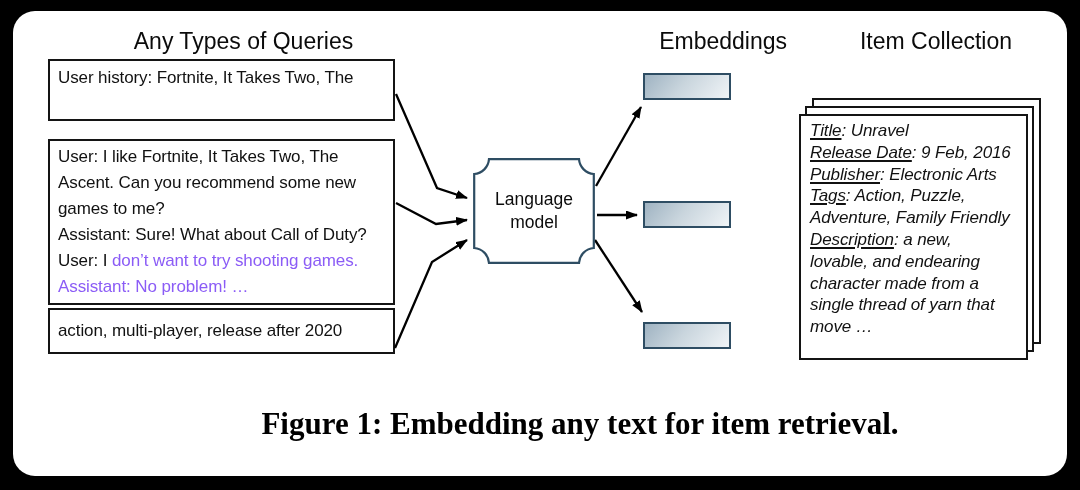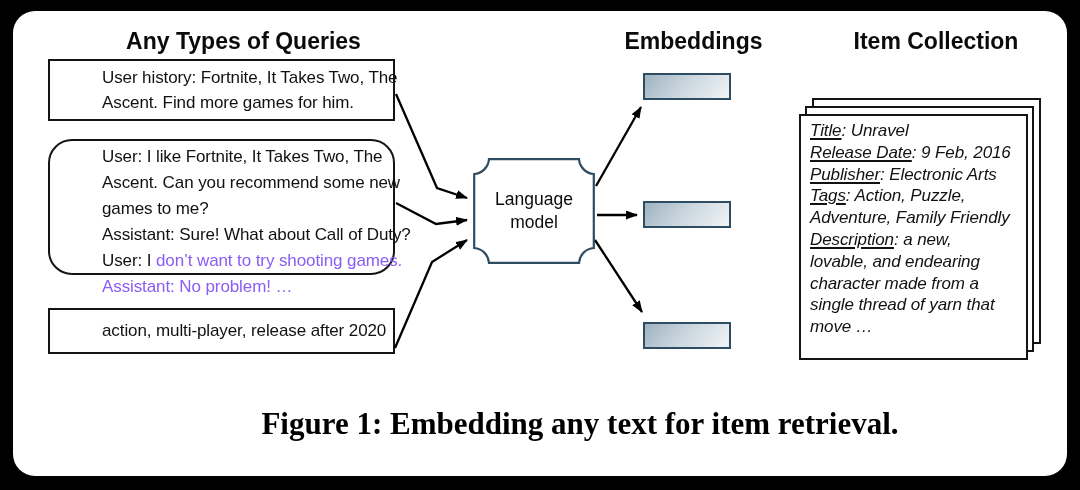--- a/index.html
+++ b/index.html
@@ -1,29 +1,29 @@
 <!DOCTYPE html>
 <html><head>
 <meta charset="utf-8">
 <style>
   html,body{margin:0;padding:0;background:#000;}
   .stage{position:relative;width:1080px;height:490px;background:#000;overflow:hidden;
          font-family:"Liberation Sans","DejaVu Sans",sans-serif;color:#111;}
   .panel{position:absolute;left:13px;top:11px;width:1054px;height:465px;
          background:#fff;border-radius:22px;}
-  .col-title{position:absolute;font-size:23px;text-align:center;color:#0b0b0b;font-weight:bold;}
+  .col-title{position:absolute;font-size:23px;text-align:center;color:#0b0b0b;}
   .t-queries{left:70px;top:28px;width:347px;}
-  .t-embeds{left:600px;top:28px;width:187px;}
+  .t-embeds{left:600px;top:28px;width:187px;text-align:right;}
   .t-items{left:829px;top:28px;width:214px;}
   .qbox{position:absolute;left:48px;width:347px;background:#fff;
         border:2.5px solid #141414;box-sizing:border-box;font-size:17px;letter-spacing:-0.1px;}
   .qb1{top:59px;height:62px;padding:4px 0 0 8px;line-height:25px;}
-  .qb2{top:139px;height:136px;padding:3px 0 0 8px;line-height:26px;border-radius:24px;}
+  .qb2{top:139px;height:166px;padding:3px 0 0 8px;line-height:26px;}
   .qb3{top:308px;height:46px;display:flex;align-items:center;padding-left:8px;}
-  .qline{white-space:nowrap;margin-left:44px;}
+  .qline{white-space:nowrap;}
   .gray{color:#8b5cf6;}
   .arrows{position:absolute;left:0;top:0;width:1080px;height:490px;pointer-events:none;}
   .lm{position:absolute;left:473px;top:158px;width:122px;height:106px;}
   .lm svg{position:absolute;left:0;top:0;}
   .lm-text{position:absolute;left:0;top:0;width:122px;height:106px;display:flex;
            flex-direction:column;align-items:center;justify-content:center;
            font-size:17.5px;line-height:23px;color:#0b0b0b;}
   .embed{position:absolute;left:643px;width:88px;height:27px;box-sizing:border-box;
          border:2.5px solid #2e4d63;
          background:linear-gradient(130deg,#9fb3c2 0%,#c9d5dd 45%,#f0f4f7 100%);}
@@ -44,21 +44,20 @@
 
 <div class="stage">
   <div class="panel"></div>
 
   <div class="col-title t-queries">Any Types of Queries</div>
   <div class="col-title t-embeds">Embeddings</div>
   <div class="col-title t-items">Item Collection</div>
 
   <div class="qbox qb1">
     <div class="qline">User history: Fortnite, It Takes Two, The</div>
-    <div class="qline">Ascent. Find more games for him.</div>
   </div>
 
   <div class="qbox qb2">
     <div class="qline"><span>User: I like Fortnite, It Takes Two, The</span><span class="gray"></span></div>
     <div class="qline"><span>Ascent. Can you recommend some new</span><span class="gray"></span></div>
     <div class="qline"><span>games to me?</span><span class="gray"></span></div>
     <div class="qline"><span>Assistant: Sure! What about Call of Duty?</span><span class="gray"></span></div>
     <div class="qline"><span>User: I </span><span class="gray">don’t want to try shooting games.</span></div>
     <div class="qline"><span></span><span class="gray">Assistant: No problem! …</span></div>
   </div>

